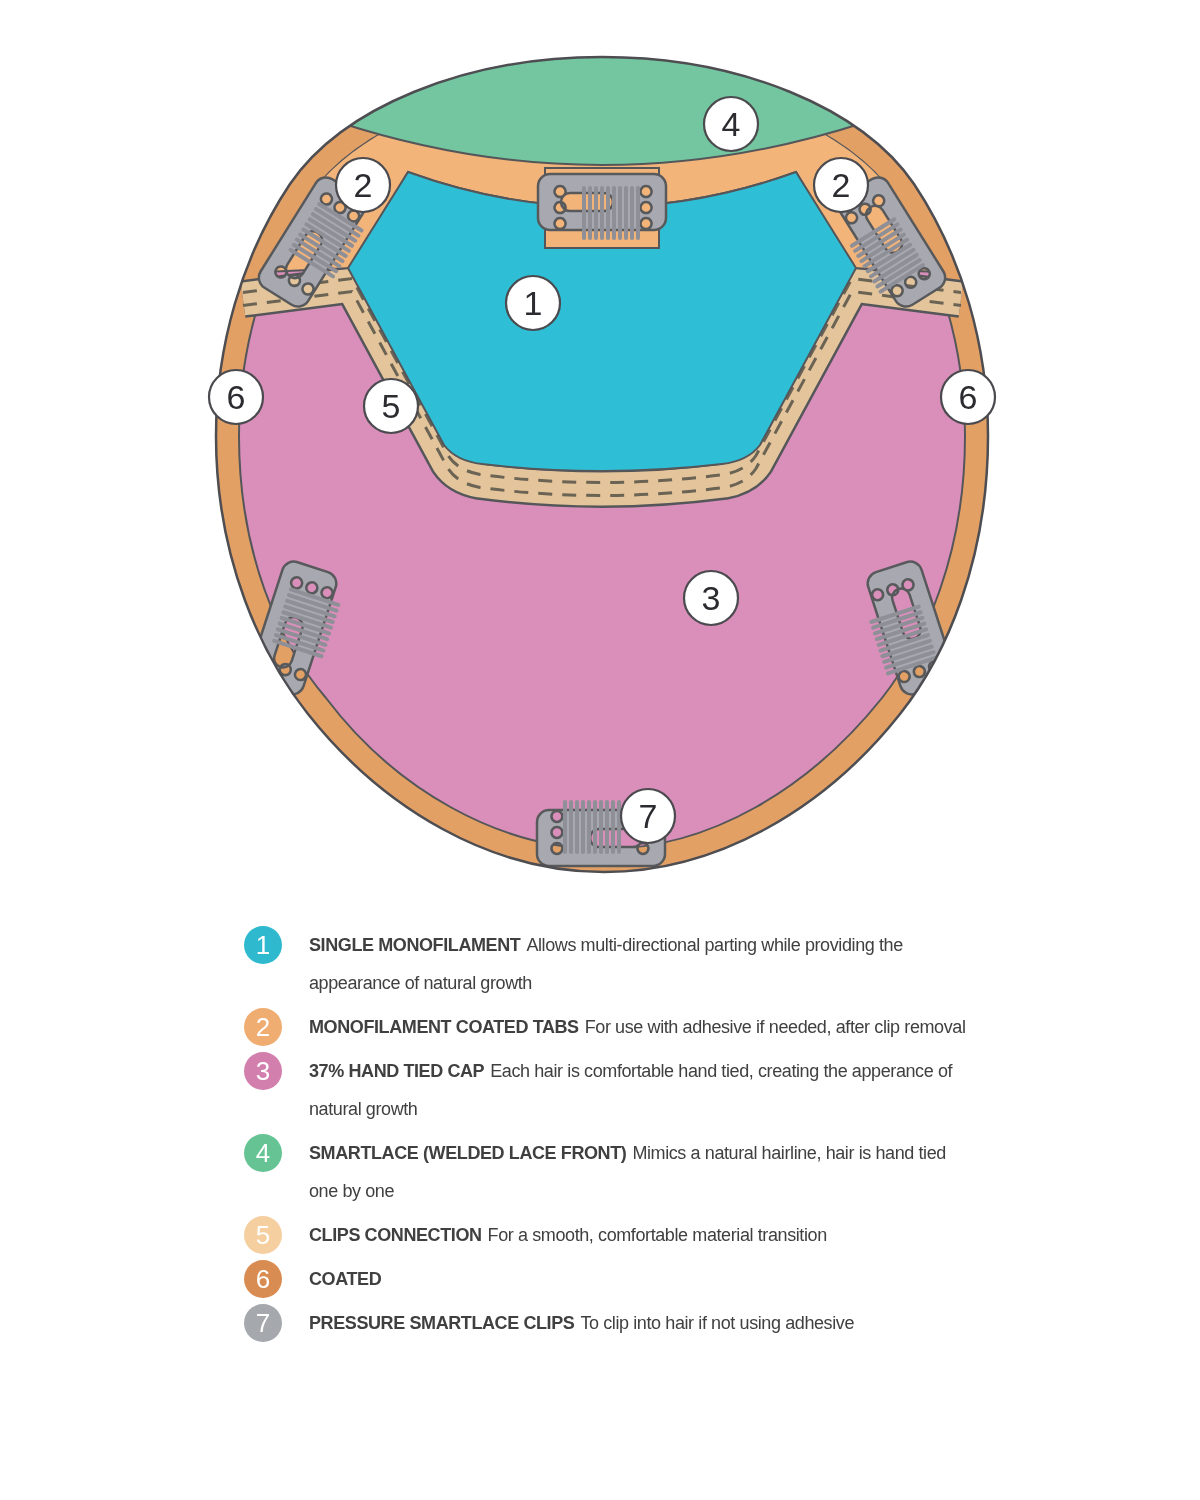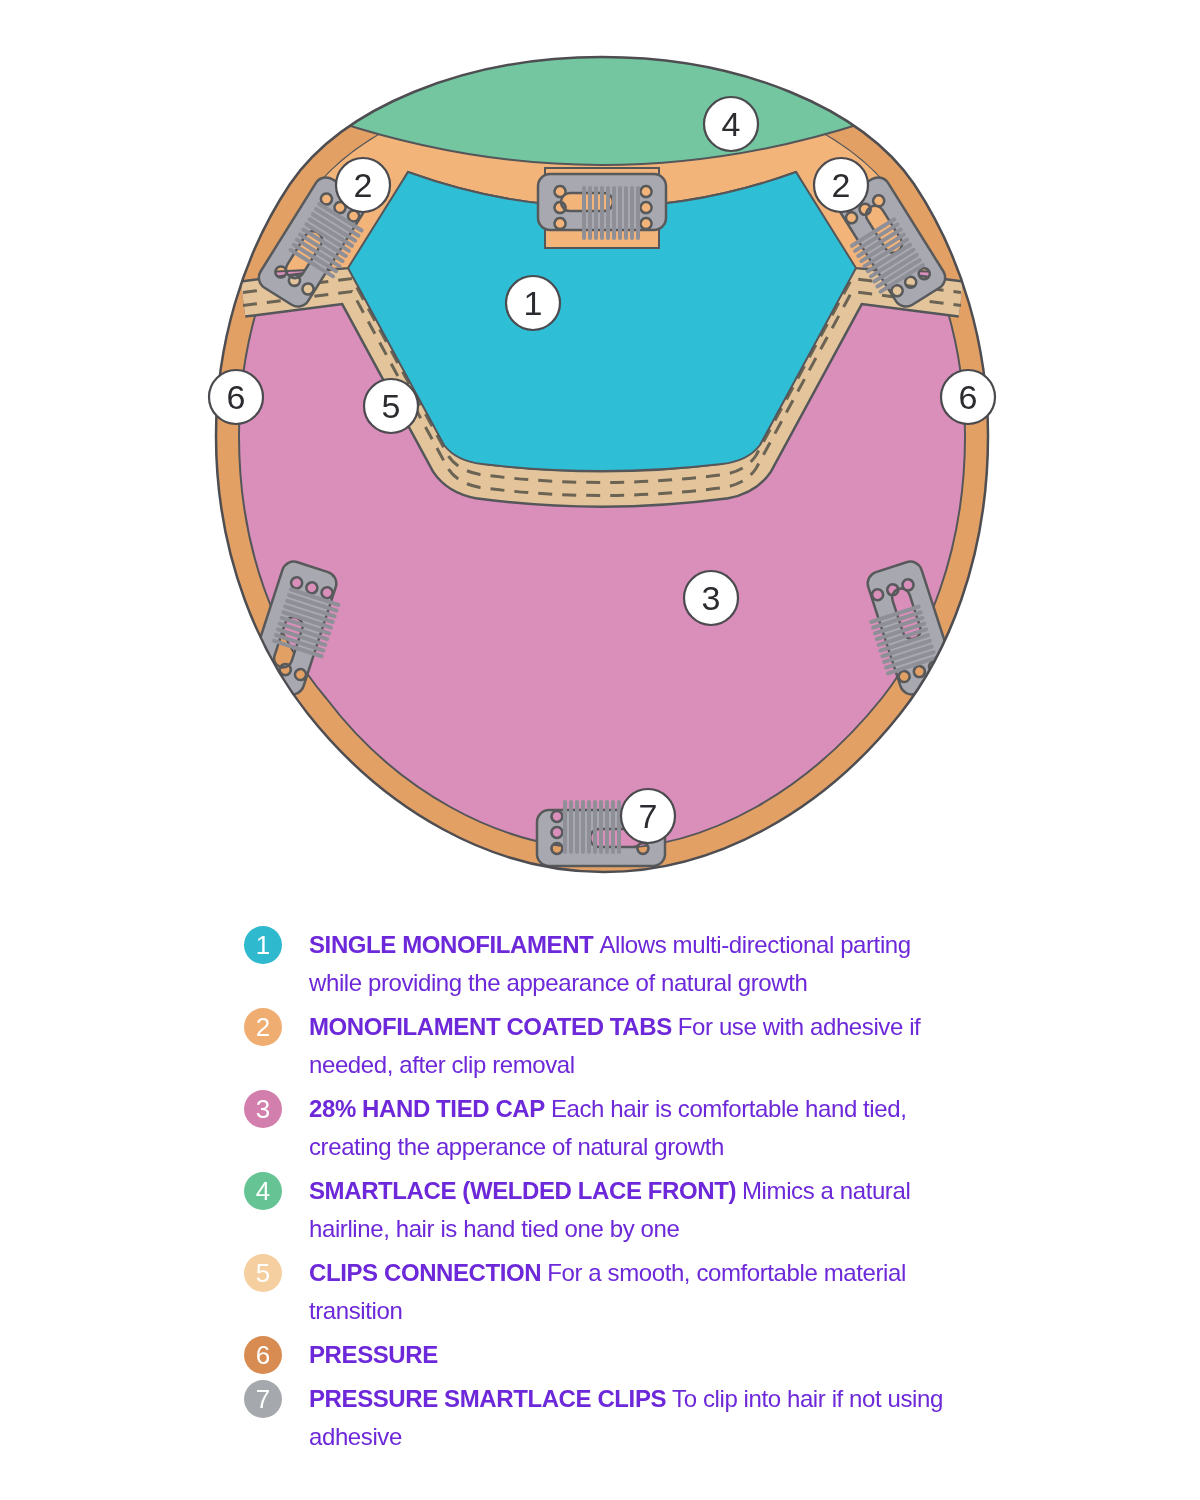--- a/index.html
+++ b/index.html
@@ -5,22 +5,22 @@
   html,body{margin:0;padding:0;background:#ffffff;}
   .page{position:relative;width:1200px;height:1500px;background:#fff;overflow:hidden;
         font-family:"Liberation Sans","DejaVu Sans",sans-serif;}
   .diagram-svg{position:absolute;top:0;left:0;}
   .legend{position:absolute;top:926px;left:244px;width:730px;}
   .legend-row{display:flex;align-items:flex-start;margin-bottom:6px;}
   .legend-bullet{flex:0 0 38px;width:38px;height:38px;border-radius:50%;
 ialign-items:center;
         display:flex;align-items:center;justify-content:center;
         color:#fff;font-size:26px;font-weight:400;}
-  .legend-text{margin-left:27px;width:660px;font-size:24px;line-height:38px;
-        color:#6d28d9;letter-spacing:-0.4px;}
+  .legend-text{margin-left:27px;width:660px;font-size:18px;line-height:38px;
+        color:#404040;letter-spacing:-0.4px;}
   .legend-title{font-weight:700;margin-right:6px;}
   .legend-desc{font-weight:400;}
 </style>
 </head>
 <body>
 
 <div class="page">
 
 <svg class="diagram-svg" width="1200" height="912" viewBox="0 0 1200 912">
   <defs>
@@ -145,42 +145,42 @@
   <div class="legend-row">
     <div class="legend-bullet" style="background: rgb(240, 173, 114);">2</div>
     <div class="legend-text">
       <span class="legend-title">MONOFILAMENT COATED TABS</span><span class="legend-desc">For use with adhesive if needed, after clip removal</span>
     </div>
   </div>
 
   <div class="legend-row">
     <div class="legend-bullet" style="background: rgb(211, 127, 173);">3</div>
     <div class="legend-text">
-      <span class="legend-title">28% HAND TIED CAP</span><span class="legend-desc">Each hair is comfortable hand tied, creating the apperance of natural growth</span>
+      <span class="legend-title">37% HAND TIED CAP</span><span class="legend-desc">Each hair is comfortable hand tied, creating the apperance of natural growth</span>
     </div>
   </div>
 
   <div class="legend-row">
     <div class="legend-bullet" style="background: rgb(102, 196, 148);">4</div>
     <div class="legend-text">
       <span class="legend-title">SMARTLACE (WELDED LACE FRONT)</span><span class="legend-desc">Mimics a natural hairline, hair is hand tied one by one</span>
     </div>
   </div>
 
   <div class="legend-row">
     <div class="legend-bullet" style="background: rgb(245, 207, 159);">5</div>
     <div class="legend-text">
       <span class="legend-title">CLIPS CONNECTION</span><span class="legend-desc">For a smooth, comfortable material transition</span>
     </div>
   </div>
 
   <div class="legend-row">
     <div class="legend-bullet" style="background: rgb(217, 140, 82);">6</div>
     <div class="legend-text">
-      <span class="legend-title">PRESSURE</span><span class="legend-desc"></span>
+      <span class="legend-title">COATED</span><span class="legend-desc"></span>
     </div>
   </div>
 
   <div class="legend-row">
     <div class="legend-bullet" style="background: rgb(165, 169, 173);">7</div>
     <div class="legend-text">
       <span class="legend-title">PRESSURE SMARTLACE CLIPS</span><span class="legend-desc">To clip into hair if not using adhesive</span>
     </div>
   </div>
 </div>

